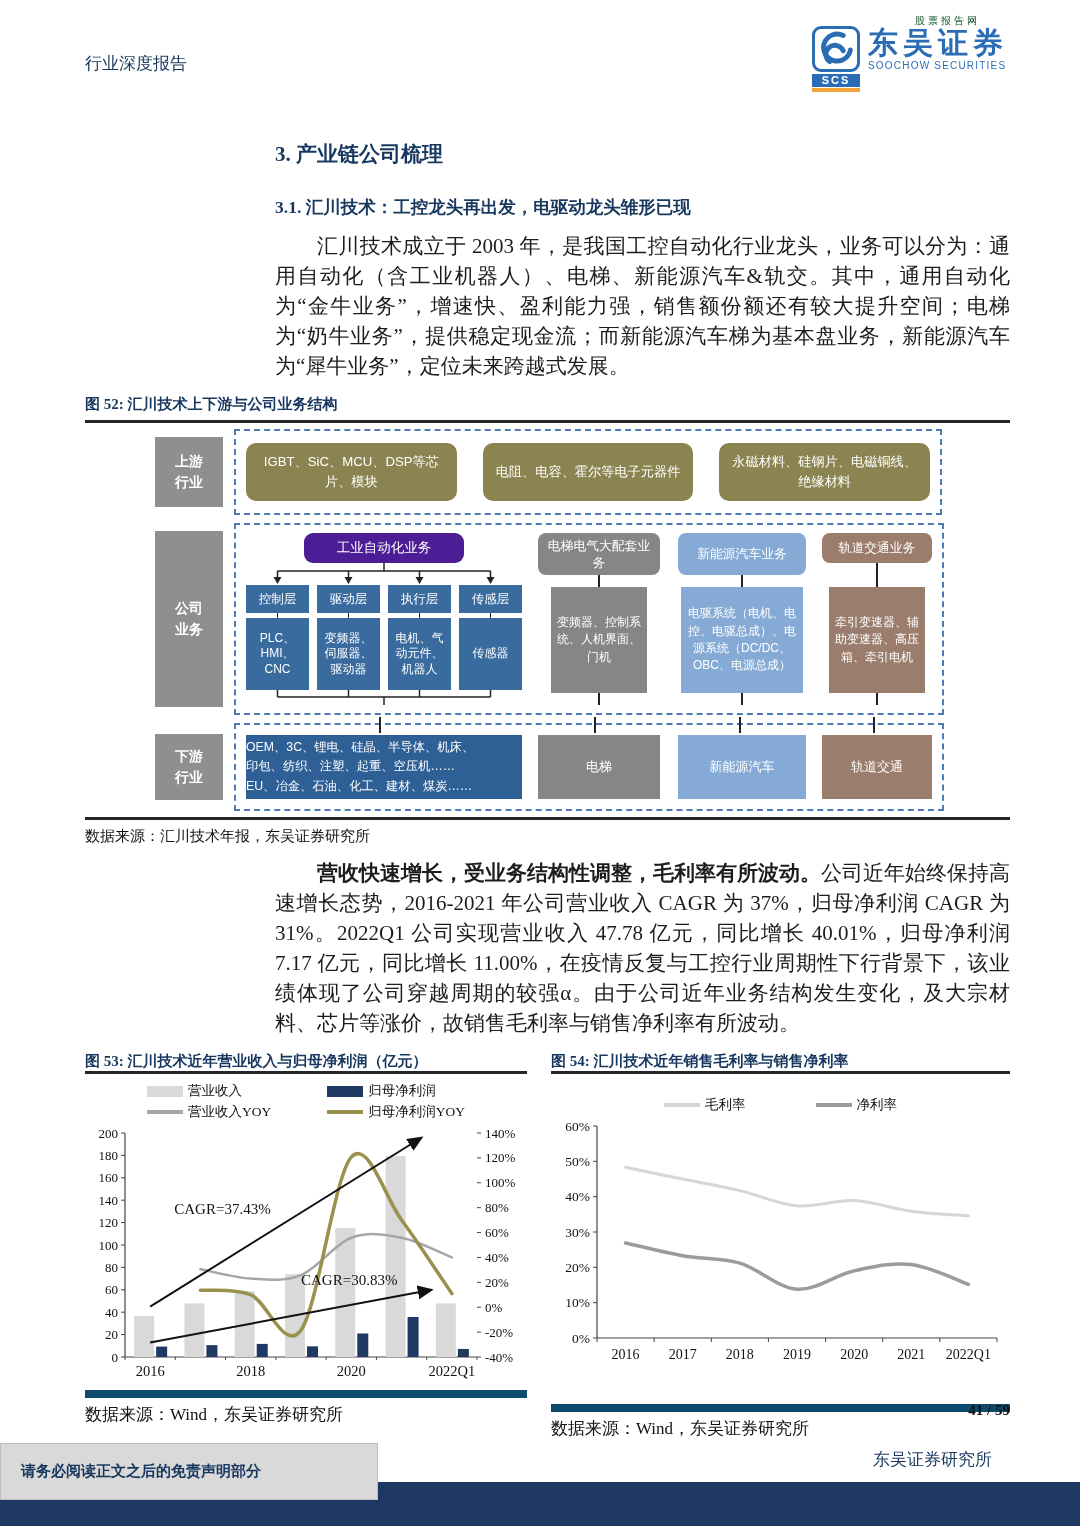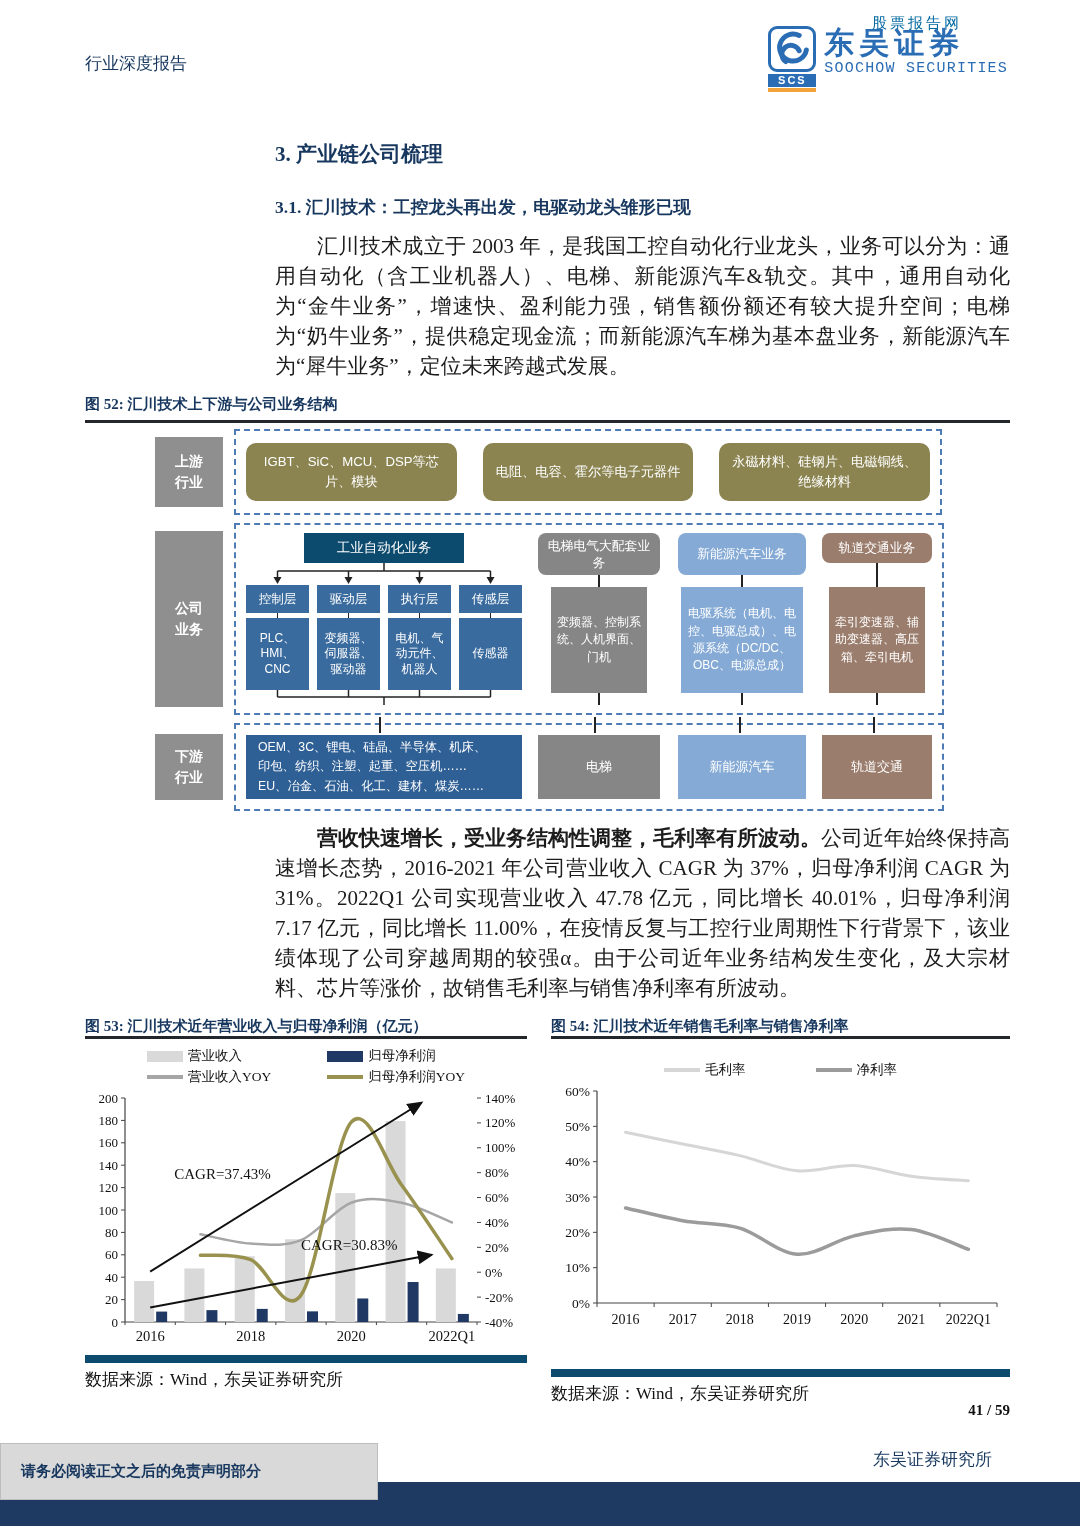--- a/index.html
+++ b/index.html
@@ -3,29 +3,29 @@
 <meta charset="utf-8">
 <style>
   * { margin:0; padding:0; box-sizing:border-box; }
   html,body { background:#fff; }
   .page { position:relative; width:1080px; height:1526px; background:#fff; overflow:hidden;
           font-family:"Liberation Serif","DejaVu Serif",serif; color:#1c1c1c; }
 
   
   .hdr { position:relative; height:104px; }
   .report-type { position:absolute; left:85px; top:52px; color:#17375e; font-size:17px; font-weight:500; }
-  .watermark { position:absolute; right:118px; top:14px; color:#0369a1; font-size:15px; letter-spacing:3px; }
+  .watermark { position:absolute; right:100px; top:14px; color:#14532d; font-size:10px; letter-spacing:3px; }
   .logo { position:absolute; right:72px; top:26px; display:flex; align-items:flex-start; gap:8px; }
   .logo-icon { width:48px; display:flex; flex-direction:column; align-items:stretch; }
   .logo-sq { width:48px; height:46px; border:3px solid #2a6db5; border-radius:9px; display:flex; align-items:center; justify-content:center; }
   .logo-scs { background:#2a6db5; color:#fff; font-family:"Liberation Sans",sans-serif; font-weight:bold;
               font-size:11px; text-align:center; line-height:13px; letter-spacing:2px; margin-top:2px; }
   .logo-orange { height:4px; background:#f2a33a; margin-top:1px; }
   .logo-txt .cn { color:#2a6db5; font-size:30px; font-weight:bold; letter-spacing:5px; line-height:34px; font-family:Liberation Sans, sans-serif; }
-  .logo-txt .en { color:#2a6db5; font-size:15px; letter-spacing:1.2px; font-family:Liberation Mono, monospace; }
+  .logo-txt .en { color:#2a6db5; font-size:10px; letter-spacing:1.2px; font-family:Liberation Sans, sans-serif; }
 
   
   .h1 { margin:36px 70px 0 275px; font-size:21px; color:#17375e; font-weight:bold; }
   .h2 { margin:27px 70px 0 275px; font-size:17.5px; color:#17375e; font-weight:bold; }
   .para { margin:12px 70px 0 275px; font-size:21px; line-height:30px; text-align:justify; text-indent:2em; }
   .para b { font-weight:bold; }
 
   
   .figcap { margin:14px 70px 0 85px; padding-bottom:6px; border-bottom:3px solid #23262b;
             color:#17375e; font-weight:bold; font-size:15px; }
@@ -41,42 +41,42 @@
               font-size:14px; font-weight:bold; line-height:1.5; white-space:pre-line; flex:none; }
   .side-up { height:70px; } .side-co { height:176px; } .side-dn { height:66px; }
   .f52-dash { flex:1; border:2px dashed #4f7bb5; margin-right:68px; }
   .dash-up { padding:12px 10px; display:flex; gap:26px; height:86px; }
   .up-box { flex:1; background:#8b8451; color:#fff; border-radius:10px; display:flex; align-items:center;
             justify-content:center; text-align:center; font-size:13.2px; line-height:1.5; padding:4px 8px; }
   .dash-co { padding:8px 10px; height:192px; display:flex; }
   .dash-dn { padding:10px 10px; height:88px; display:flex; }
 
   .col-ind { width:276px; display:flex; flex-direction:column; flex:none; }
-  .ind-header { width:160px; height:30px; margin:0 auto; background:#0c4a6e; color:#fff; border-radius:0;
+  .ind-header { width:160px; height:30px; margin:0 auto; background:#4c1d95; color:#fff; border-radius:9px;
                 display:flex; align-items:center; justify-content:center; font-size:13.5px; }
   .ind-cols { display:flex; gap:8px; }
   .ind-col { width:63px; display:flex; flex-direction:column; align-items:center; flex:none; }
   .layer-box { width:63px; height:28px; background:#3a6b9e; color:#fff; display:flex; align-items:center;
                justify-content:center; font-size:12.5px; flex:none; }
   .vline6 { width:1.5px; height:5px; background:#222; }
   .detail-box { width:63px; height:72px; background:#3a6b9e; color:#fff; font-size:12px; display:flex;
                 align-items:center; justify-content:center; text-align:center; line-height:1.3; padding:2px; }
   .col-mid { display:flex; flex-direction:column; align-items:center; flex:none; }
   .col-el { width:122px; margin-left:16px; } .col-nev { width:128px; margin-left:18px; } .col-rail { width:110px; margin-left:16px; }
   .mid-header { width:100%; min-height:42px; border-radius:8px; color:#fff; font-size:12.8px; display:flex;
                 align-items:center; justify-content:center; text-align:center; line-height:1.35; padding:2px 4px; }
   .hd-narrow { max-width:98px; margin:0 auto; }
   .rail-h { min-height:30px; }
   .vline12 { width:1.5px; height:12px; background:#222; } .vline24 { width:1.5px; height:24px; background:#222; }
   .mid-detail { width:96px; flex:1; color:#fff; font-size:12px; display:flex; align-items:center;
                 justify-content:center; text-align:center; line-height:1.45; padding:3px 4px; }
   .w-el { background:#868686; } .w-nev { background:#85aad5; } .w-rail { background:#9b7d6d; }
   .d-el { background:#868686; } .d-nev { background:#85aad5; width:122px; } .d-rail { background:#9b7d6d; }
 
-  .dn-oem { width:276px; background:#2e5f95; color:#fff; font-size:12.3px; line-height:1.55; padding:4px 12px;
+  .dn-oem { width:276px; background:#2e5f95; color:#fff; font-size:12.3px; line-height:1.55; padding:4px 0;
             display:flex; flex-direction:column; justify-content:center; white-space:pre-line; flex:none; }
   .dn-box { height:64px; color:#fff; font-size:13px; display:flex; align-items:center; justify-content:center; flex:none; }
   .dn2 { width:122px; margin-left:16px; background:#868686; }
   .dn3 { width:128px; margin-left:18px; background:#85aad5; }
   .dn4 { width:110px; margin-left:16px; background:#9b7d6d; }
   .stub { position:absolute; width:1.5px; background:#222; height:16px; }
 
   
   .figrow { margin:14px 70px 0 85px; display:flex; gap:24px; }
   .figcol-l { flex:0 0 442px; } .figcol-r { flex:1; }
@@ -233,20 +233,21 @@
         <div class="dn-box dn4">轨道交通</div>
       </div>
     </div>
 
     <div class="stub" style="left:294px; top:288px;"></div>
     <div class="stub" style="left:509px; top:288px;"></div>
     <div class="stub" style="left:654px; top:288px;"></div>
     <div class="stub" style="left:788px; top:288px;"></div>
   </div>
 
+  <div class="figsrc">数据来源：汇川技术年报，东吴证券研究所</div>
 
   <p class="para"><b>营收快速增长，受业务结构性调整，毛利率有所波动。</b><span>公司近年始终保持高速增长态势，2016-2021 年公司营业收入 CAGR 为 37%，归母净利润 CAGR 为 31%。2022Q1 公司实现营业收入 47.78 亿元，同比增长 40.01%，归母净利润 7.17 亿元，同比增长 11.00%，在疫情反复与工控行业周期性下行背景下，该业绩体现了公司穿越周期的较强α。由于公司近年业务结构发生变化，及大宗材料、芯片等涨价，故销售毛利率与销售净利率有所波动。</span></p>
 
   <div class="figrow">
     <div class="figcol-l">
       <div class="figcap2">图 53:  汇川技术近年营业收入与归母净利润（亿元）</div>
       <div class="figbody">
         <div class="legend53" id="legend53">
             <div class="lg-item">
               <span class="sw-bar" style="background: rgb(217, 217, 217);"></span>

